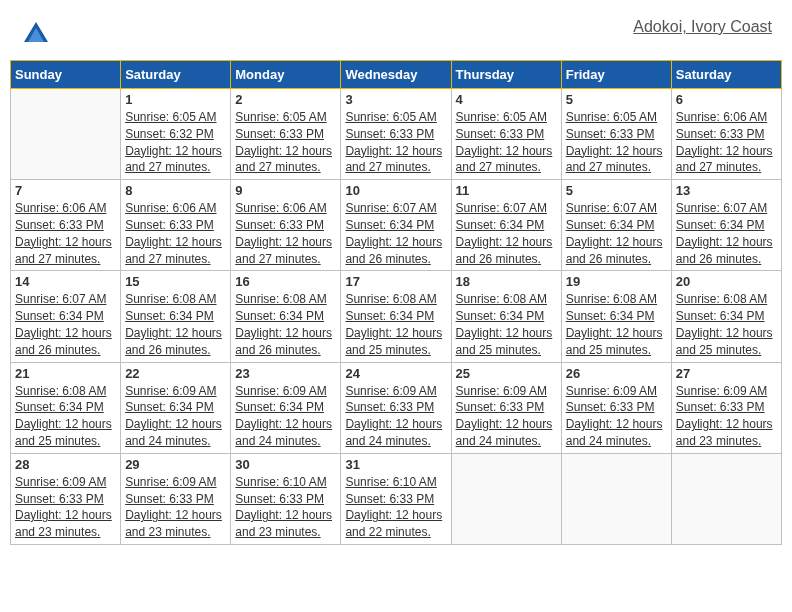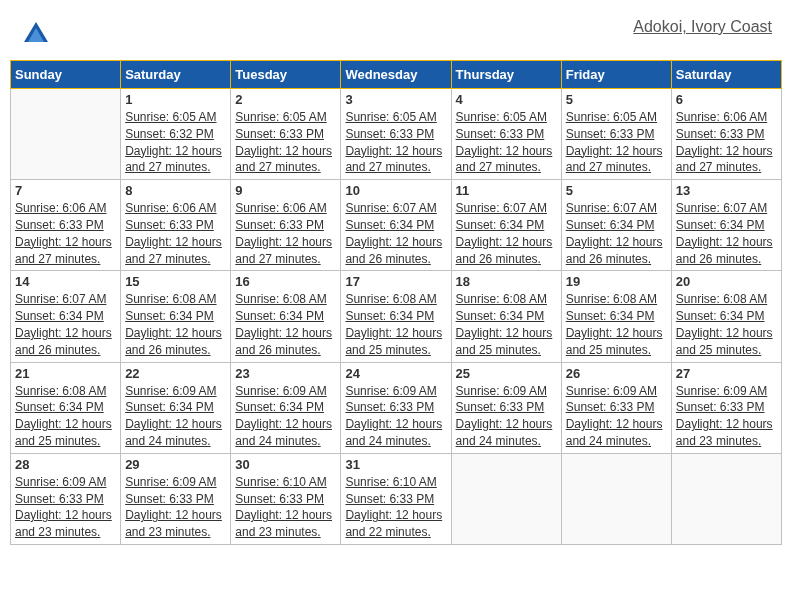--- a/index.html
+++ b/index.html
@@ -107,21 +107,21 @@
   <div class="title-block">
     <div class="location">Adokoi, Ivory Coast</div>
   </div>
 </div>
 
 <table class="calendar">
   <thead>
     <tr>
       <th>Sunday</th>
       <th>Saturday</th>
-      <th>Tuesday</th>
+      <th>Monday</th>
       <th>Wednesday</th>
       <th>Thursday</th>
       <th>Friday</th>
       <th>Saturday</th>
     </tr>
   </thead>
   <tbody id="calendar-body">
   <tr>
         <td class="empty"></td>
         <td>

